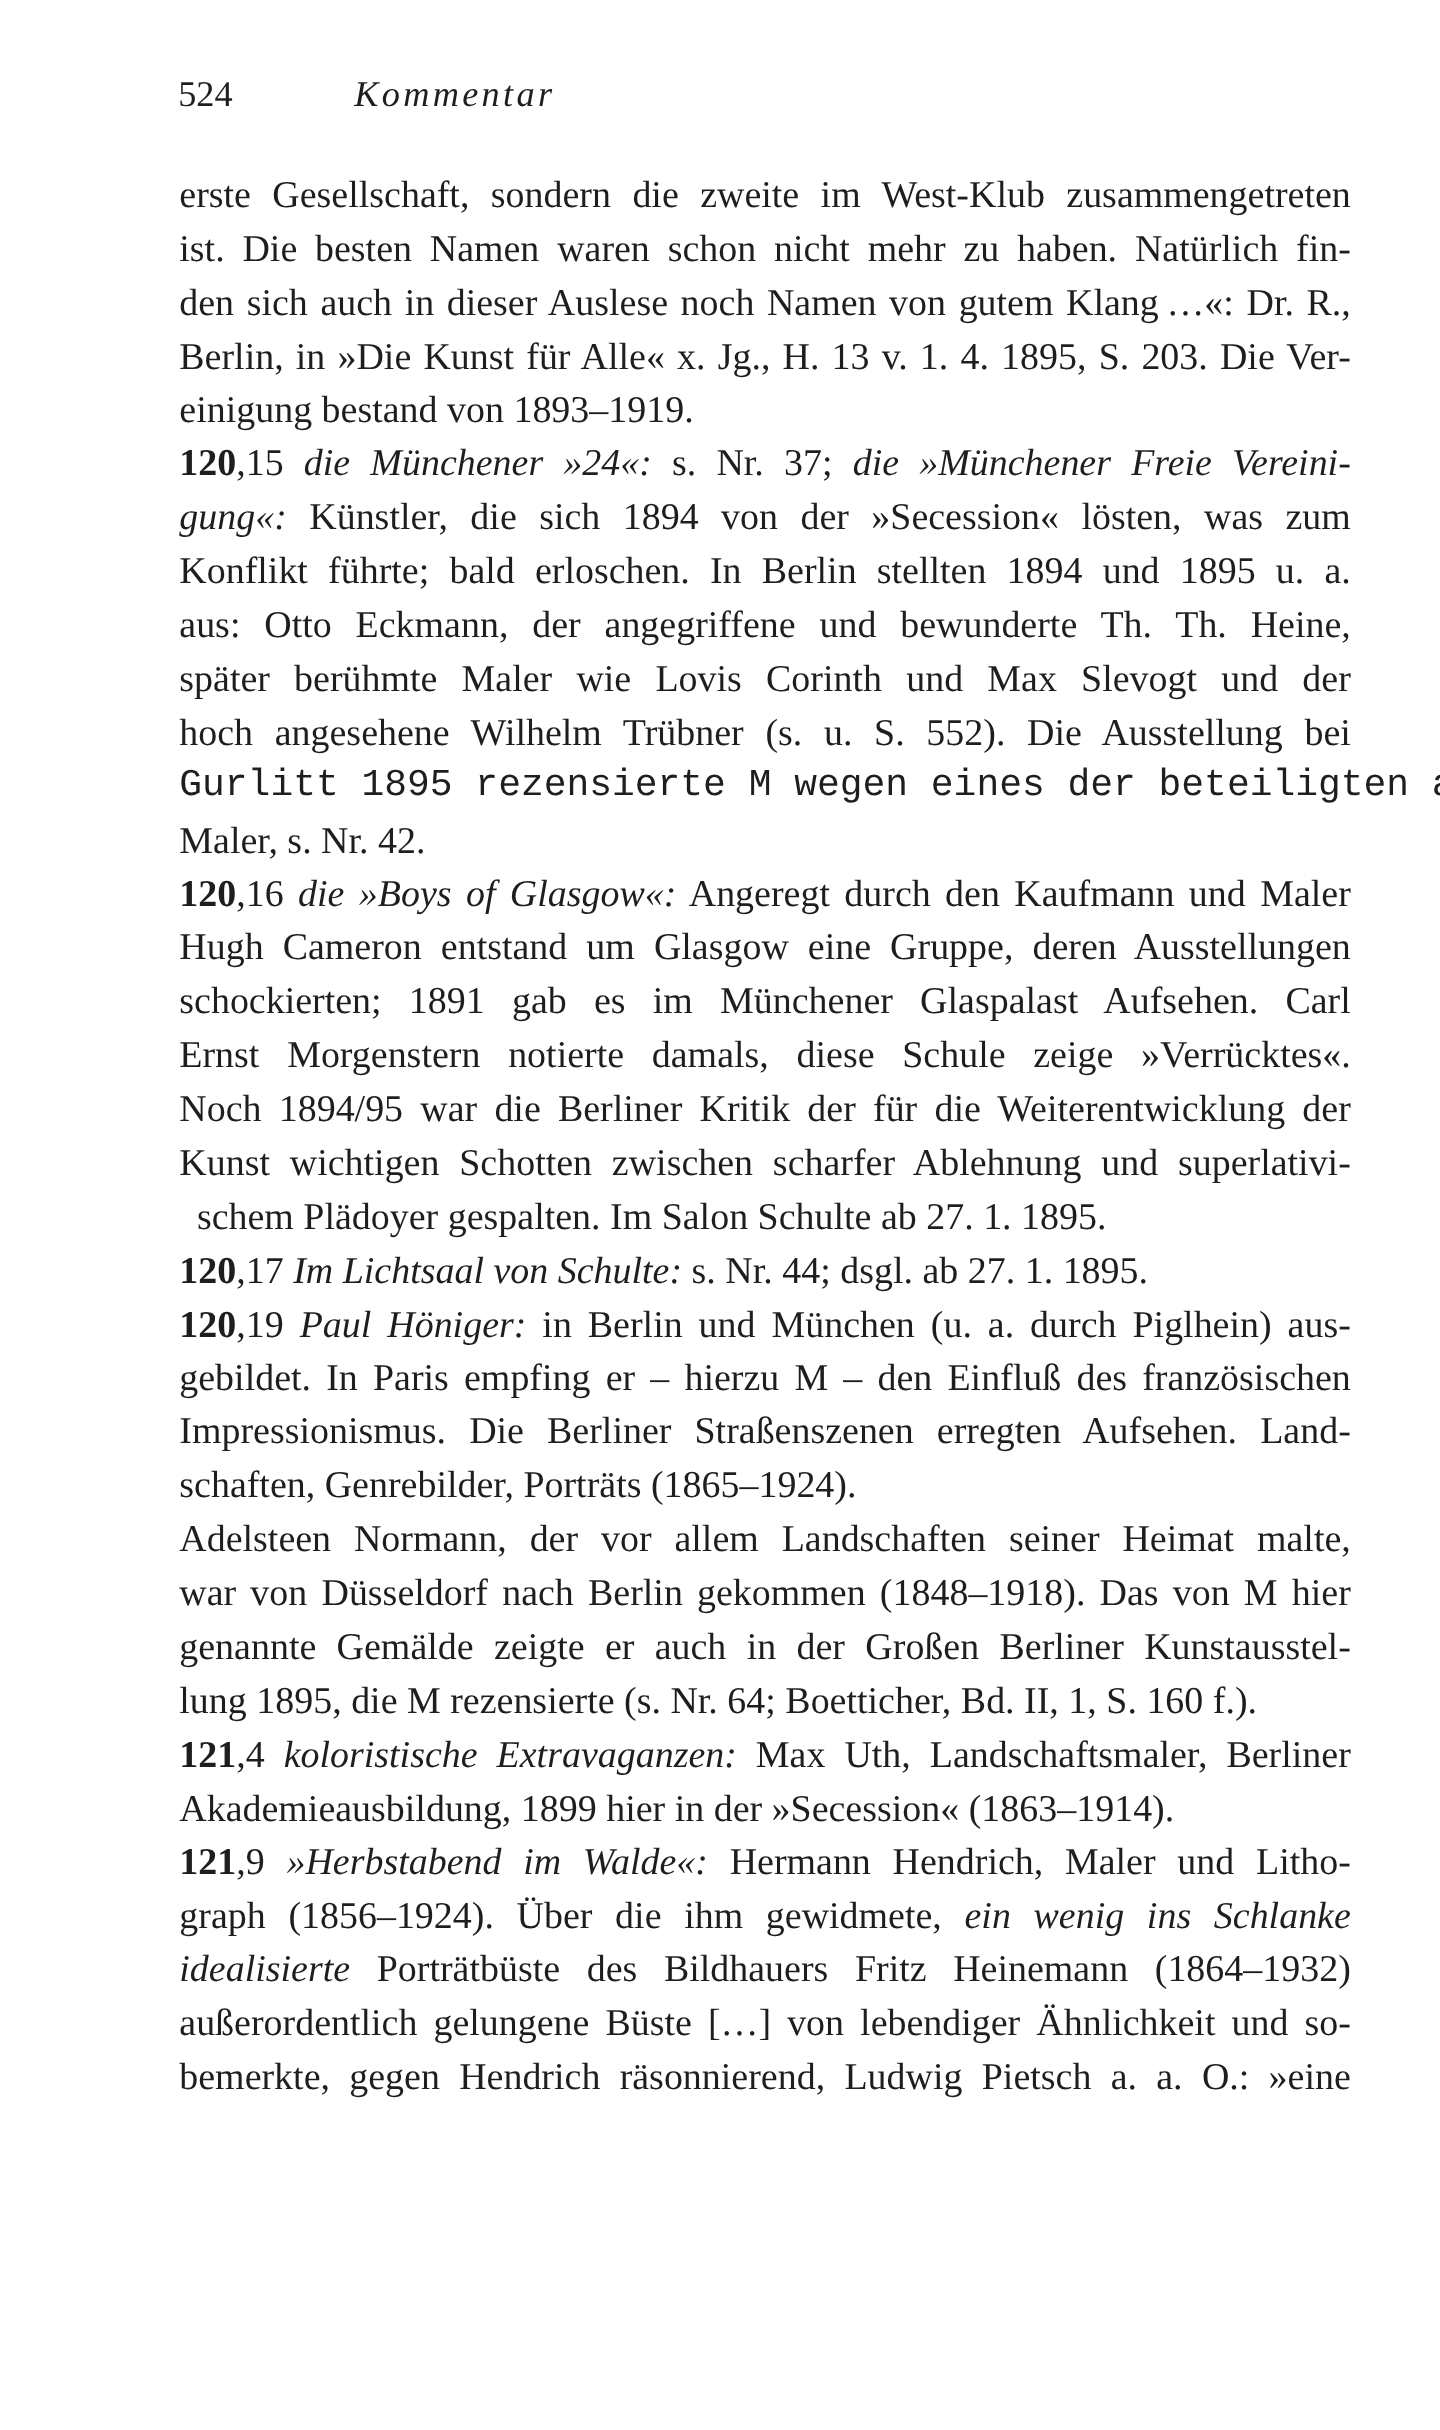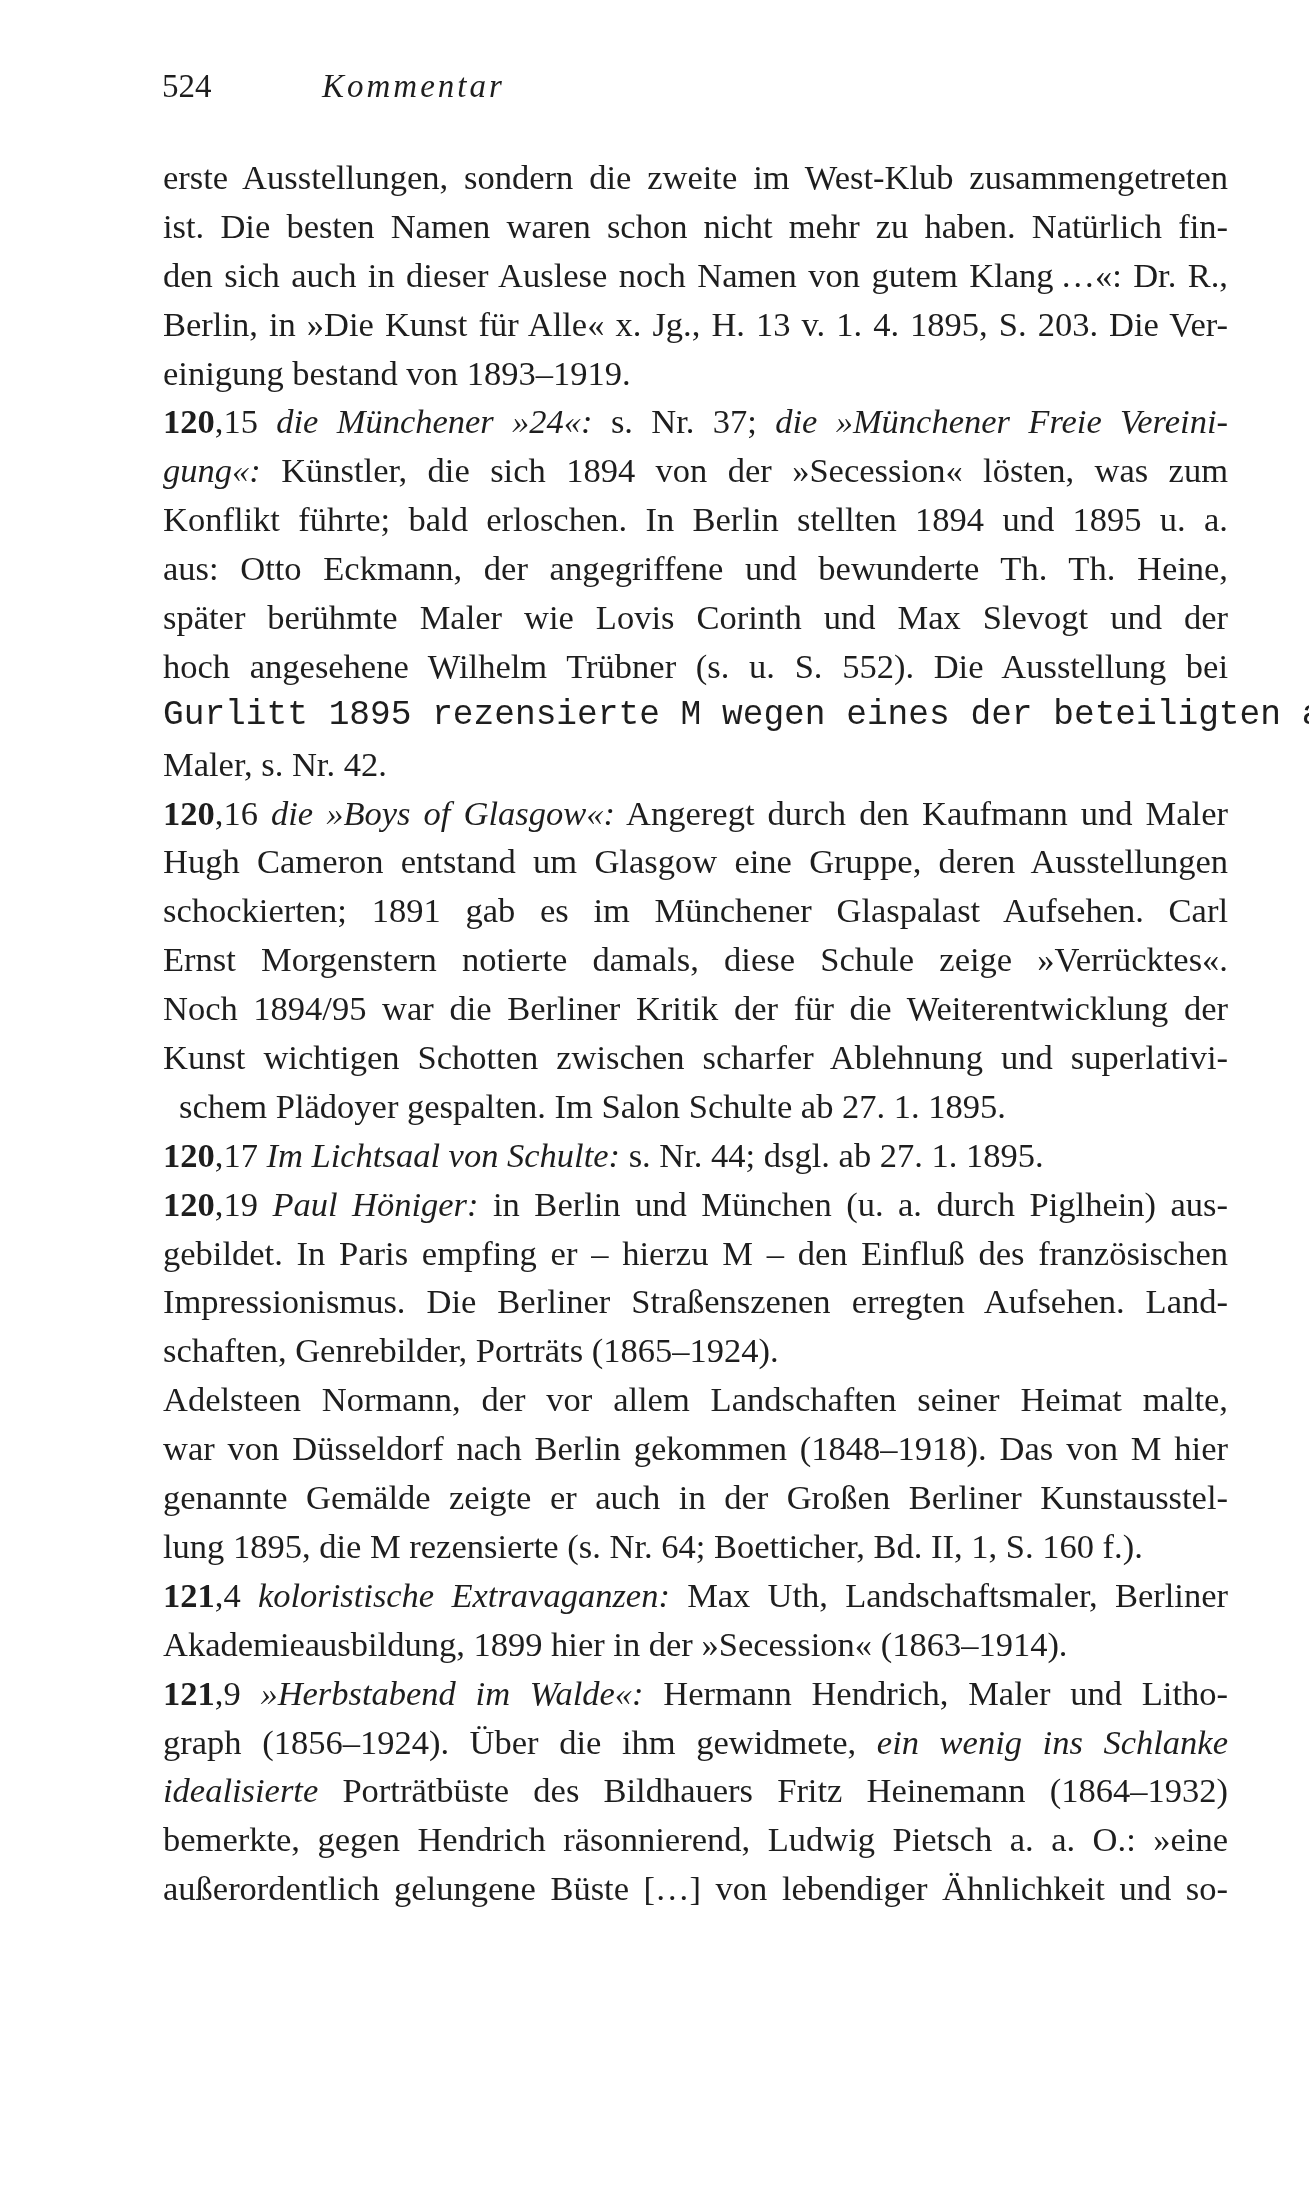--- a/index.html
+++ b/index.html
@@ -55,21 +55,21 @@
 </style>
 </head>
 <body>
 
 <div class="running-head">
   <span class="page-number">524</span><span class="section-title">Kommentar</span>
 </div>
 
 <div class="text-block" id="text-block">
     <div>
-      <div class="line" style="display: block;"><span style="white-space: nowrap; word-spacing: 0px;"><span class="seg-normal">erste Ausstellungen, sondern die zweite im West-Klub zusammengetreten</span></span></div>
+      <div class="line" style="display: block;"><span style="white-space: nowrap; word-spacing: 0px;"><span class="seg-normal">erste Gesellschaft, sondern die zweite im West-Klub zusammengetreten</span></span></div>
       <div class="line" style="display: block;"><span style="white-space: nowrap; word-spacing: 0px;"><span class="seg-normal">ist. Die besten Namen waren schon nicht mehr zu haben. Natürlich fin-</span></span></div>
       <div class="line" style="display: block;"><span style="white-space: nowrap; word-spacing: 0px;"><span class="seg-normal">den sich auch in dieser Auslese noch Namen von gutem Klang …«: Dr. R.,</span></span></div>
       <div class="line" style="display: block;"><span style="white-space: nowrap; word-spacing: 0px;"><span class="seg-normal">Berlin, in »Die Kunst für Alle« x. Jg., H. 13 v. 1. 4. 1895, S. 203. Die Ver-</span></span></div>
       <div class="line last" style="display: block;"><span style="white-space: nowrap;"><span class="seg-normal">einigung bestand von 1893–1919.</span></span></div>
     </div>
     <div>
       <div class="line" style="display: block;"><span style="white-space: nowrap; word-spacing: 0px;"><span class="seg-bold">120</span><span class="seg-normal">,15 </span><span class="seg-italic">die Münchener »24«:</span><span class="seg-normal"> s. Nr. 37; </span><span class="seg-italic">die »Münchener Freie Vereini-</span></span></div>
       <div class="line" style="display: block;"><span style="white-space: nowrap; word-spacing: 0px;"><span class="seg-italic">gung«:</span><span class="seg-normal"> Künstler, die sich 1894 von der »Secession« lösten, was zum</span></span></div>
       <div class="line" style="display: block;"><span style="white-space: nowrap; word-spacing: 0px;"><span class="seg-normal">Konflikt führte; bald erloschen. In Berlin stellten 1894 und 1895 u. a.</span></span></div>
       <div class="line" style="display: block;"><span style="white-space: nowrap; word-spacing: 0px;"><span class="seg-normal">aus: Otto Eckmann, der angegriffene und bewunderte Th. Th. Heine,</span></span></div>
@@ -103,16 +103,16 @@
       <div class="line last" style="display: block;"><span style="white-space: nowrap;"><span class="seg-normal">lung 1895, die M rezensierte (s. Nr. 64; Boetticher, Bd. II, 1, S. 160 f.).</span></span></div>
     </div>
     <div>
       <div class="line" style="display: block;"><span style="white-space: nowrap; word-spacing: 0px;"><span class="seg-bold">121</span><span class="seg-normal">,4 </span><span class="seg-italic">koloristische Extravaganzen:</span><span class="seg-normal"> Max Uth, Landschaftsmaler, Berliner</span></span></div>
       <div class="line last" style="display: block;"><span style="white-space: nowrap;"><span class="seg-normal">Akademieausbildung, 1899 hier in der »Secession« (1863–1914).</span></span></div>
     </div>
     <div>
       <div class="line" style="display: block;"><span style="white-space: nowrap; word-spacing: -0.00195312px;"><span class="seg-bold">121</span><span class="seg-normal">,9 </span><span class="seg-italic">»Herbstabend im Walde«:</span><span class="seg-normal"> Hermann Hendrich, Maler und Litho-</span></span></div>
       <div class="line" style="display: block;"><span style="white-space: nowrap; word-spacing: 0px;"><span class="seg-normal">graph (1856–1924). Über die ihm gewidmete, </span><span class="seg-italic">ein wenig ins Schlanke</span></span></div>
       <div class="line" style="display: block;"><span style="white-space: nowrap; word-spacing: 0px;"><span class="seg-italic">idealisierte</span><span class="seg-normal"> Porträtbüste des Bildhauers Fritz Heinemann (1864–1932)</span></span></div>
+      <div class="line" style="display: block;"><span style="white-space: nowrap; word-spacing: 0px;"><span class="seg-normal">außerordentlich gelungene Büste […] von lebendiger Ähnlichkeit und so-</span></span></div>
       <div class="line" style="display: block;"><span style="white-space: nowrap; word-spacing: 0px;"><span class="seg-normal">bemerkte, gegen Hendrich räsonnierend, Ludwig Pietsch a. a. O.: »eine</span></span></div>
-      <div class="line" style="display: block;"><span style="white-space: nowrap; word-spacing: 0px;"><span class="seg-normal">außerordentlich gelungene Büste […] von lebendiger Ähnlichkeit und so-</span></span></div>
     </div>
   </div>
 
 </body></html>

